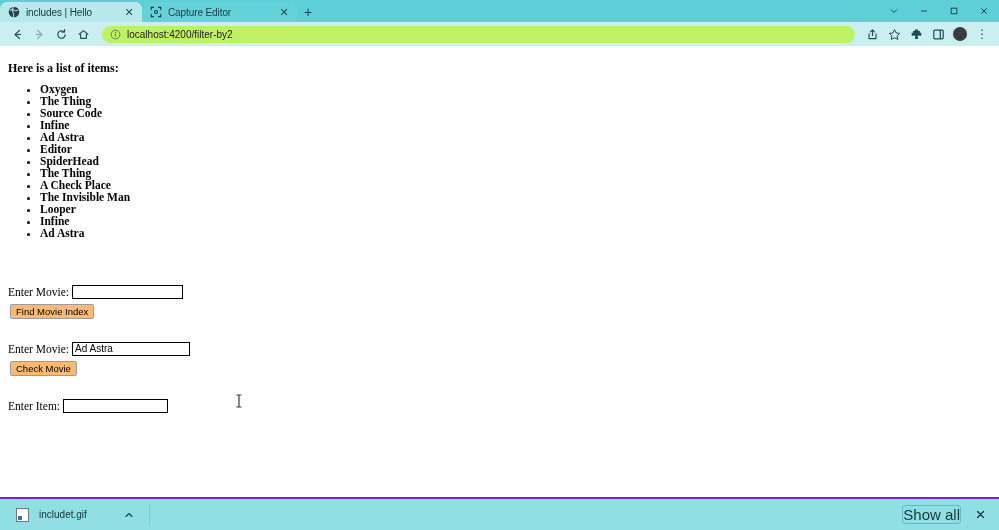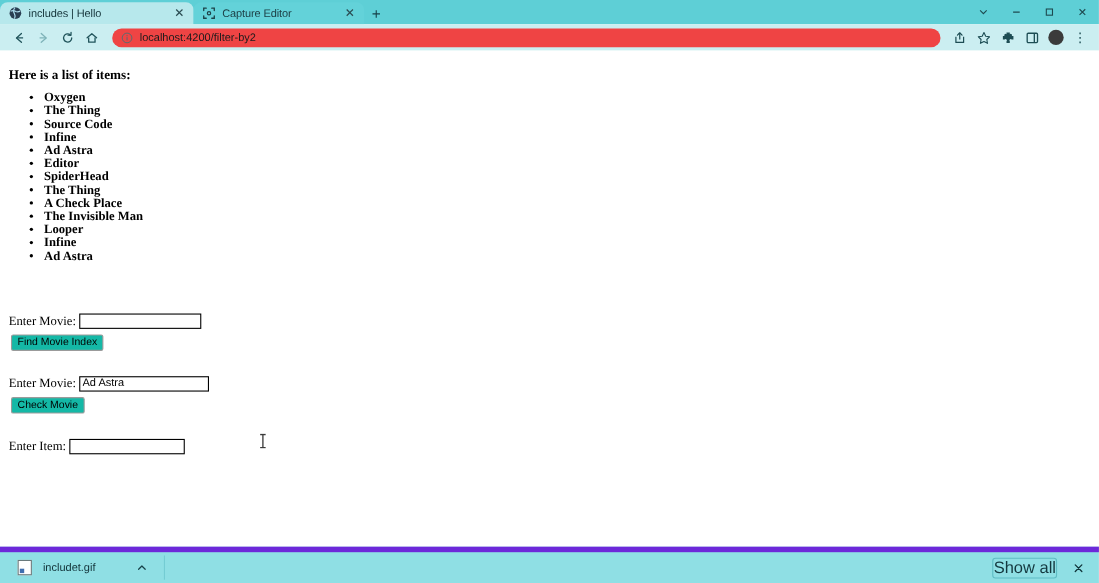--- a/index.html
+++ b/index.html
@@ -38,21 +38,21 @@
     padding: 0 6px 0 8px;
     border-top-left-radius: 7px;
     border-top-right-radius: 7px;
     box-sizing: border-box;
     font-size: 10px;
     color: #15343a;
     overflow: hidden;
   }
   .tab.active {
     background: #b7e8ec;
-    width: 176px;
+    width: 142px;
   }
   .tab.inactive {
     background: #63d2d9;
     width: 155px;
     color: #1d4046;
     align-items: center;
   }
   .tab-fav {
     width: 12px; height: 12px;
     flex: 0 0 12px;
@@ -118,21 +118,21 @@
     align-items: center;
     justify-content: center;
     color: #22555c;
     flex: 0 0 22px;
   }
   .navbtn.disabled { color: #7fb3b9; }
   .omnibox {
     flex: 1 1 auto;
     height: 17px;
     margin: 0 6px 0 8px;
-    background: #ef4444;
+    background: #bef264;
     border-radius: 9px;
     display: flex;
     align-items: center;
     padding: 0 8px;
     box-sizing: border-box;
     min-width: 0;
   }
   .omni-info {
     width: 11px; height: 11px;
     flex: 0 0 11px;
@@ -223,21 +223,21 @@
     outline: none;
     color: #000;
   }
   input.txt.w1 { width: 111px; }
   input.txt.w2 { width: 118px; }
   input.txt.w3 { width: 105px; }
   input.txt.focused { border: 1px solid #000; }
   button.btn {
     font-family: "Liberation Sans", sans-serif;
     font-size: 9.5px;
-    background: #14b8a6;
+    background: #fdba74;
     border: 1px solid #9b9b9b;
     border-radius: 2px;
     padding: 1px 5px;
     color: #000;
     line-height: 11px;
     cursor: default;
   }
   .btn-row { margin: 2px 0 0 2px; }
   .gap-a { height: 34px; }
   .gap-b { height: 11px; }
@@ -253,21 +253,21 @@
     pointer-events: none;
   }
 
   
   .downloadbar {
     position: absolute;
     bottom: 0; left: 0;
     width: 999px;
     height: 33px;
     background: #8fdfe4;
-    border-top: 5px solid #6d28d9;
+    border-top: 2px solid #6d28d9;
     display: flex;
     align-items: center;
     box-sizing: border-box;
     padding: 0 8px;
   }
   .dl-item {
     display: flex;
     align-items: center;
     height: 24px;
     padding: 0 6px;

